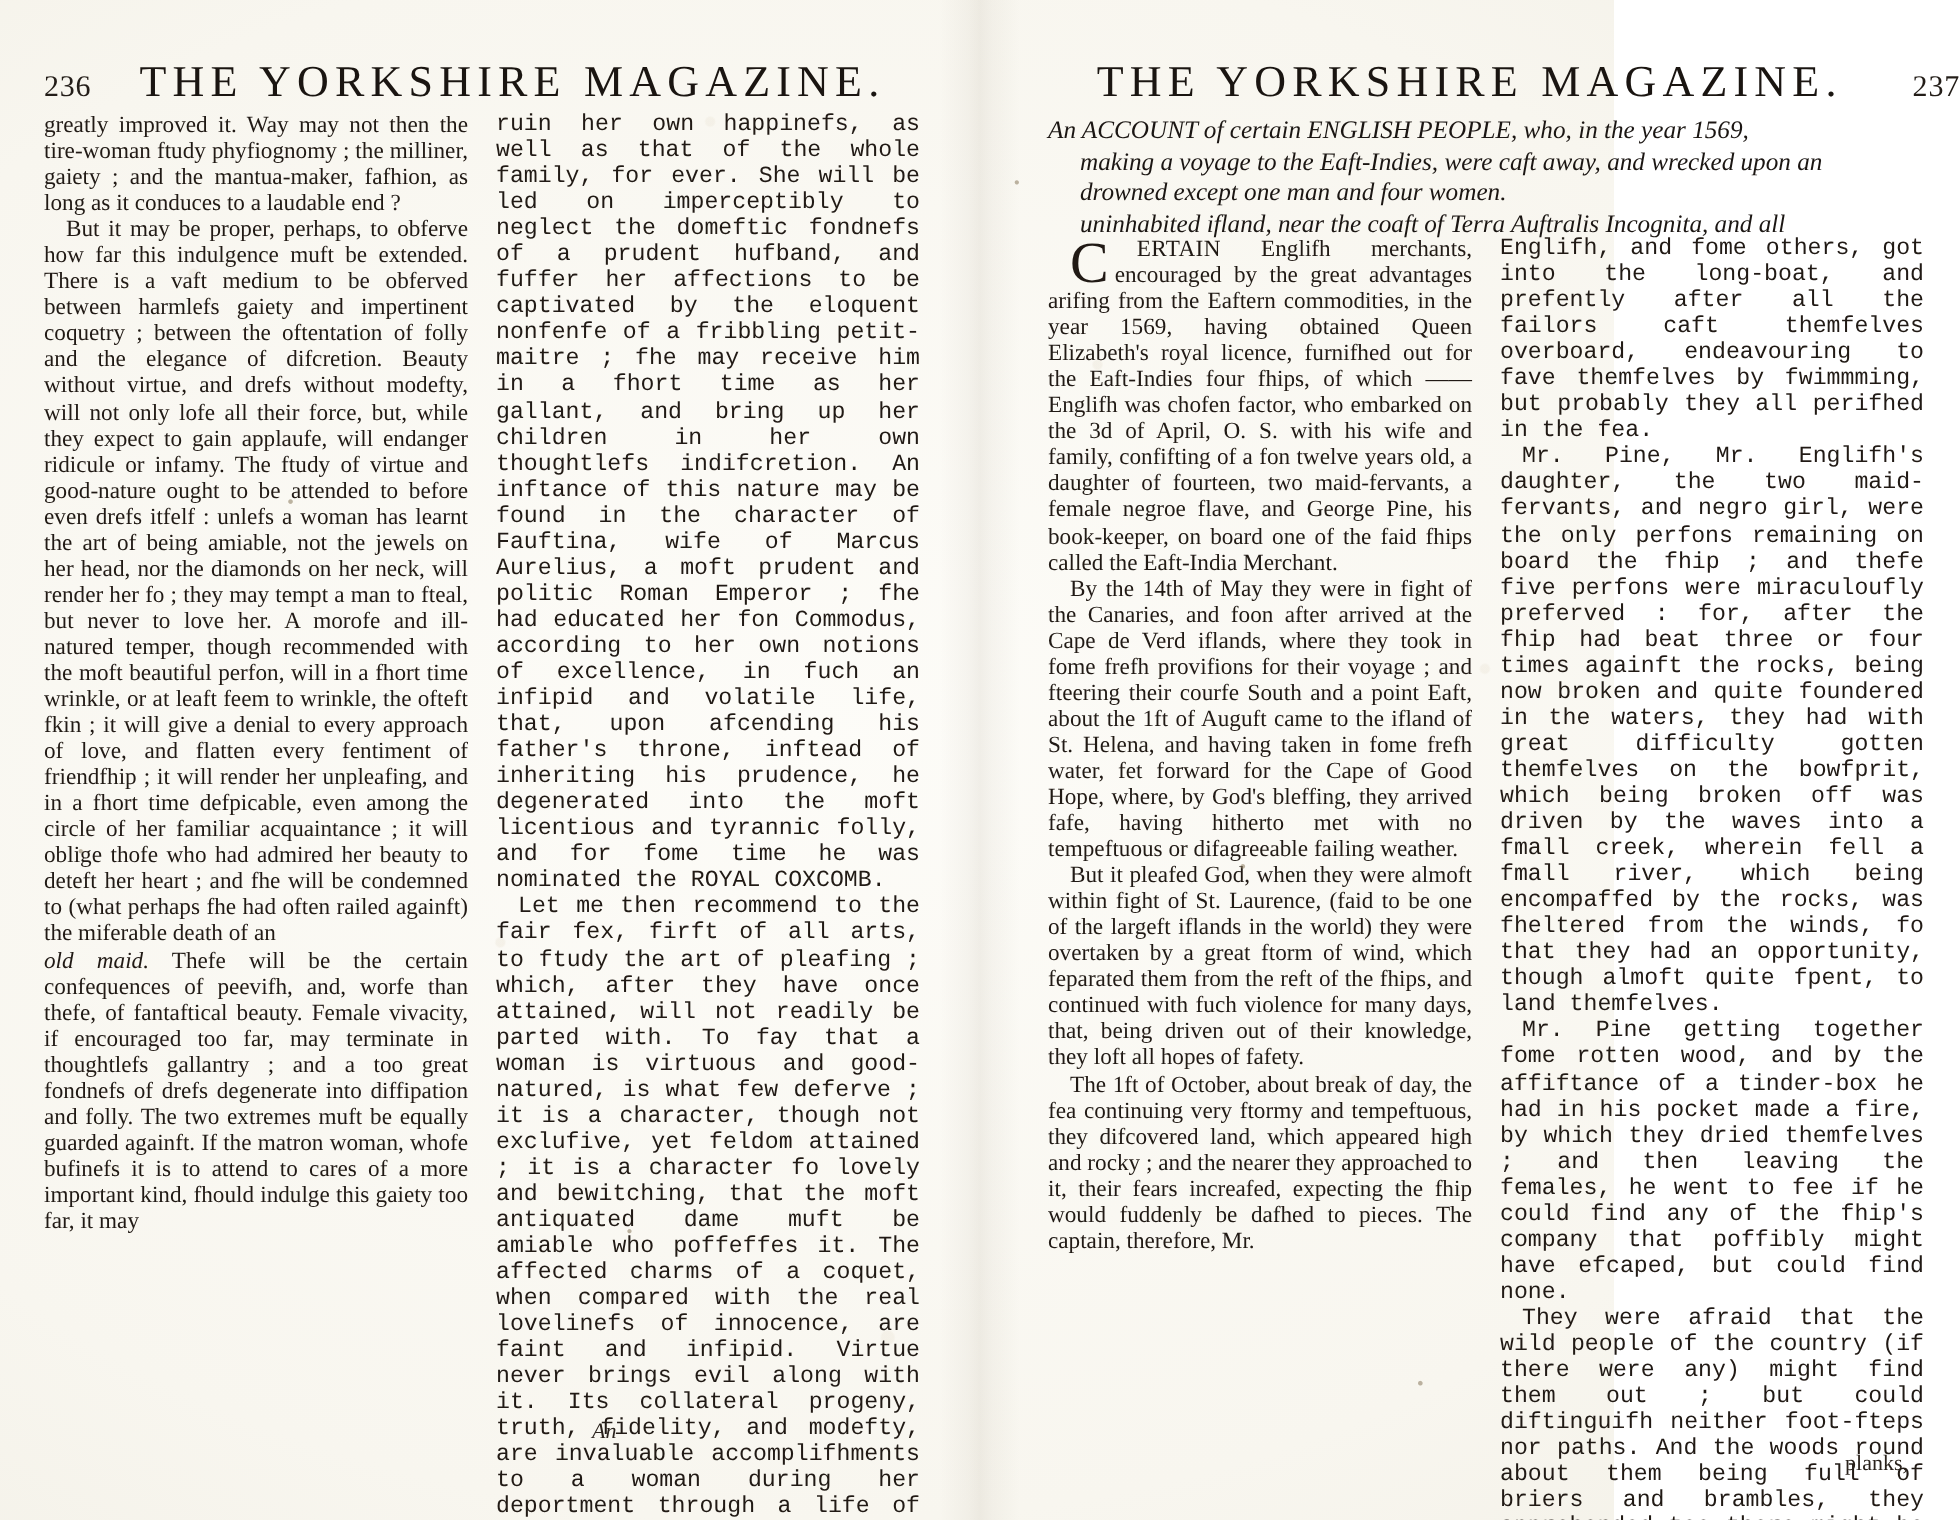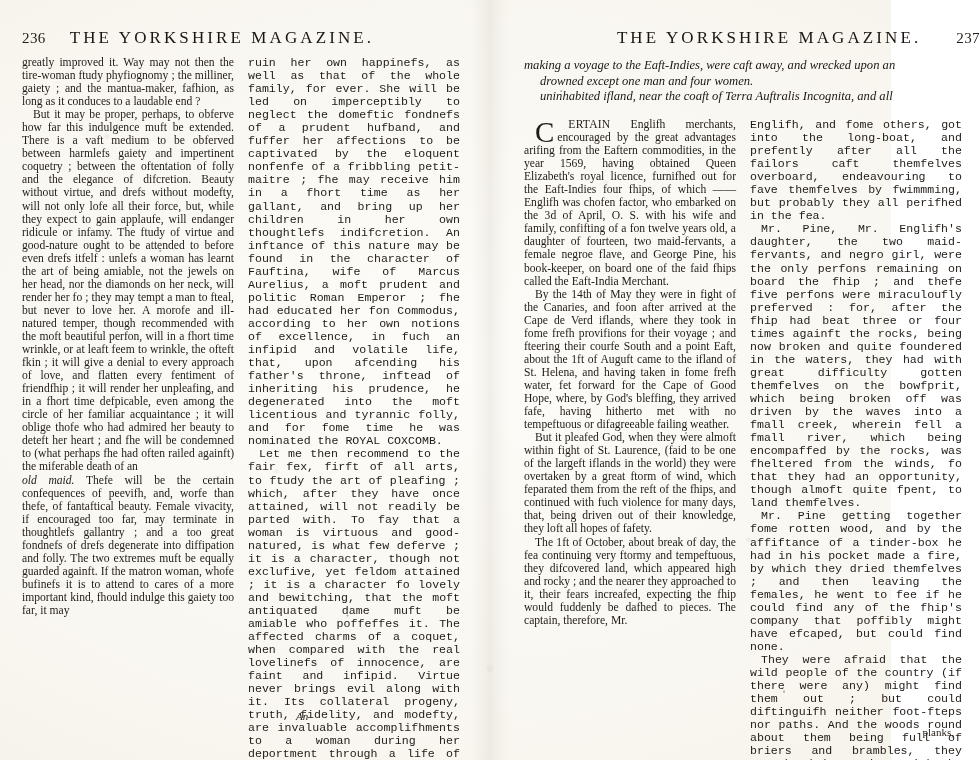--- a/index.html
+++ b/index.html
@@ -12,21 +12,21 @@
     width: 980px;
     height: 760px;
     overflow: hidden;
     font-family: "Liberation Serif", "DejaVu Serif", serif;
     color: #1b1613;
   }
 
   
   .spread {
     position: relative;
-    width: 891px;
+    width: 807px;
     height: 760px;
     background:
       radial-gradient(ellipse 120% 90% at 50% 48%, #fdfcf8 0%, #f8f6ef 58%, #efece1 100%);
   }
   
   .spread::before {
     content: "";
     position: absolute;
     inset: 0;
     pointer-events: none;
@@ -77,21 +77,21 @@
   .page-left  .running-head { padding-left: 22px;  }
   .page-right .running-head { padding-right: 22px; }
 
   .folio {
     font-size: 15px;
     letter-spacing: .4px;
     color: #231d18;
     font-family: "Liberation Serif", serif;
   }
   .head-title {
-    font-size: 17px;
+    font-size: 22px;
     letter-spacing: 3.1px;
     color: #1a1511;
     white-space: nowrap;
   }
   .page-left .folio { margin-right: 24px; }
   .page-left .head-title { margin-right: auto; }
   .page-right .head-title { margin-left: auto; }
   .page-right .folio { margin-left: 35px; }
 
   
@@ -206,20 +206,21 @@
   <div class="gutter"></div>
 
   <div class="page page-right">
 
     <div class="running-head">
       <span class="head-title">THE YORKSHIRE MAGAZINE.</span>
       <span class="folio">237</span>
     </div>
 
     <div class="article-head">
+      <span class="ln ital">An ACCOUNT of certain ENGLISH PEOPLE, who, in the year 1569,</span>
       <span class="ln ital">making a voyage to the Eaft-Indies, were caft away, and wrecked upon an</span>
       <span class="ln ital">drowned except one man and four women.</span>
       <span class="ln ital">uninhabited ifland, near the coaft of Terra Auftralis Incognita, and all</span>
     </div>
 
     <div class="columns">
 
       <div class="col">
         <p class="dropcap-para"><span class="dropcap">C</span><span class="first-seg">ERTAIN</span><span> Englifh merchants, encouraged by the great advantages arifing from the Eaftern commodities, in the year 1569, having obtained Queen Elizabeth's royal licence, furnifhed out for the Eaft-Indies four fhips, of which ——Englifh was chofen factor, who embarked on the 3d of April, O. S. with his wife and family, confifting of a fon twelve years old, a daughter of fourteen, two maid-fervants, a female negroe flave, and George Pine, his book-keeper, on board one of the faid fhips called the Eaft-India Merchant.</span></p>
         <p>By the 14th of May they were in fight of the Canaries, and foon after arrived at the Cape de Verd iflands, where they took in fome frefh provifions for their voyage ; and fteering their courfe South and a point Eaft, about the 1ft of Auguft came to the ifland of St. Helena, and having taken in fome frefh water, fet forward for the Cape of Good Hope, where, by God's bleffing, they arrived fafe, having hitherto met with no tempeftuous or difagreeable failing weather.</p>

